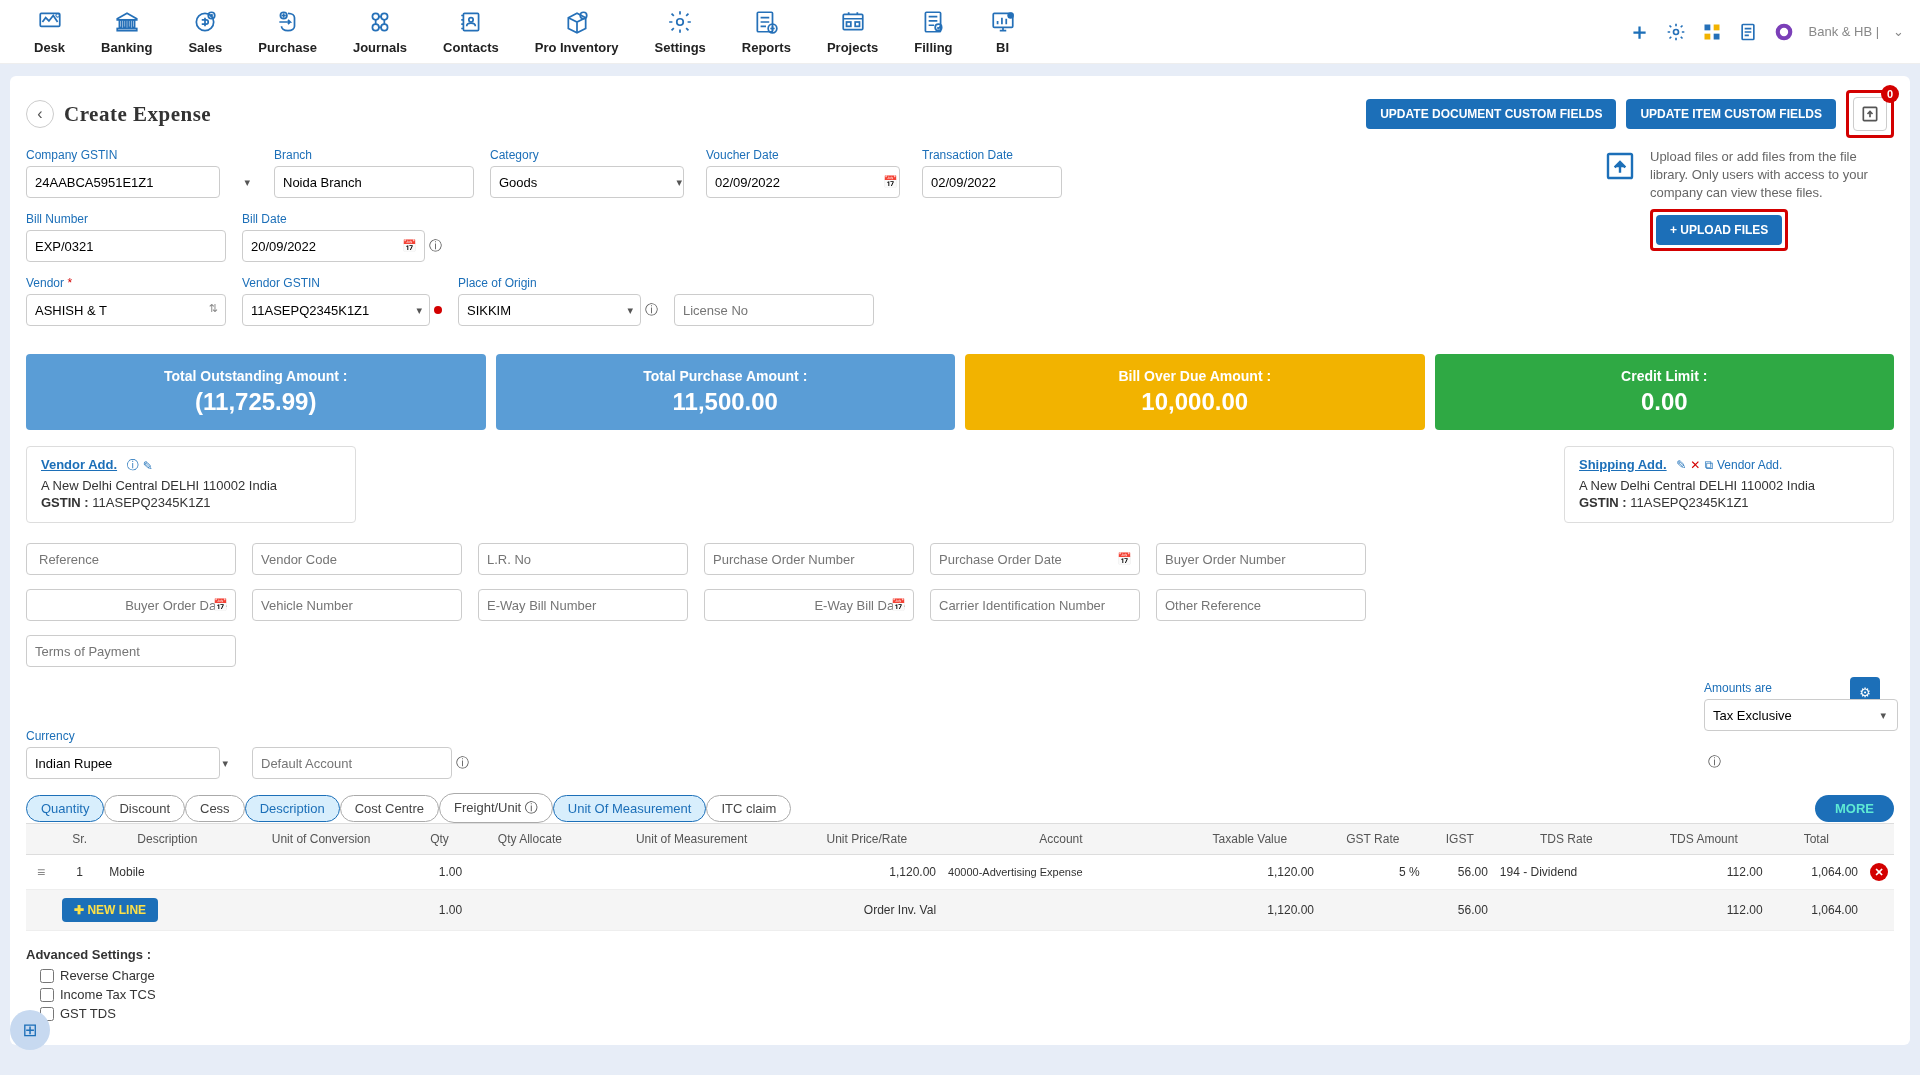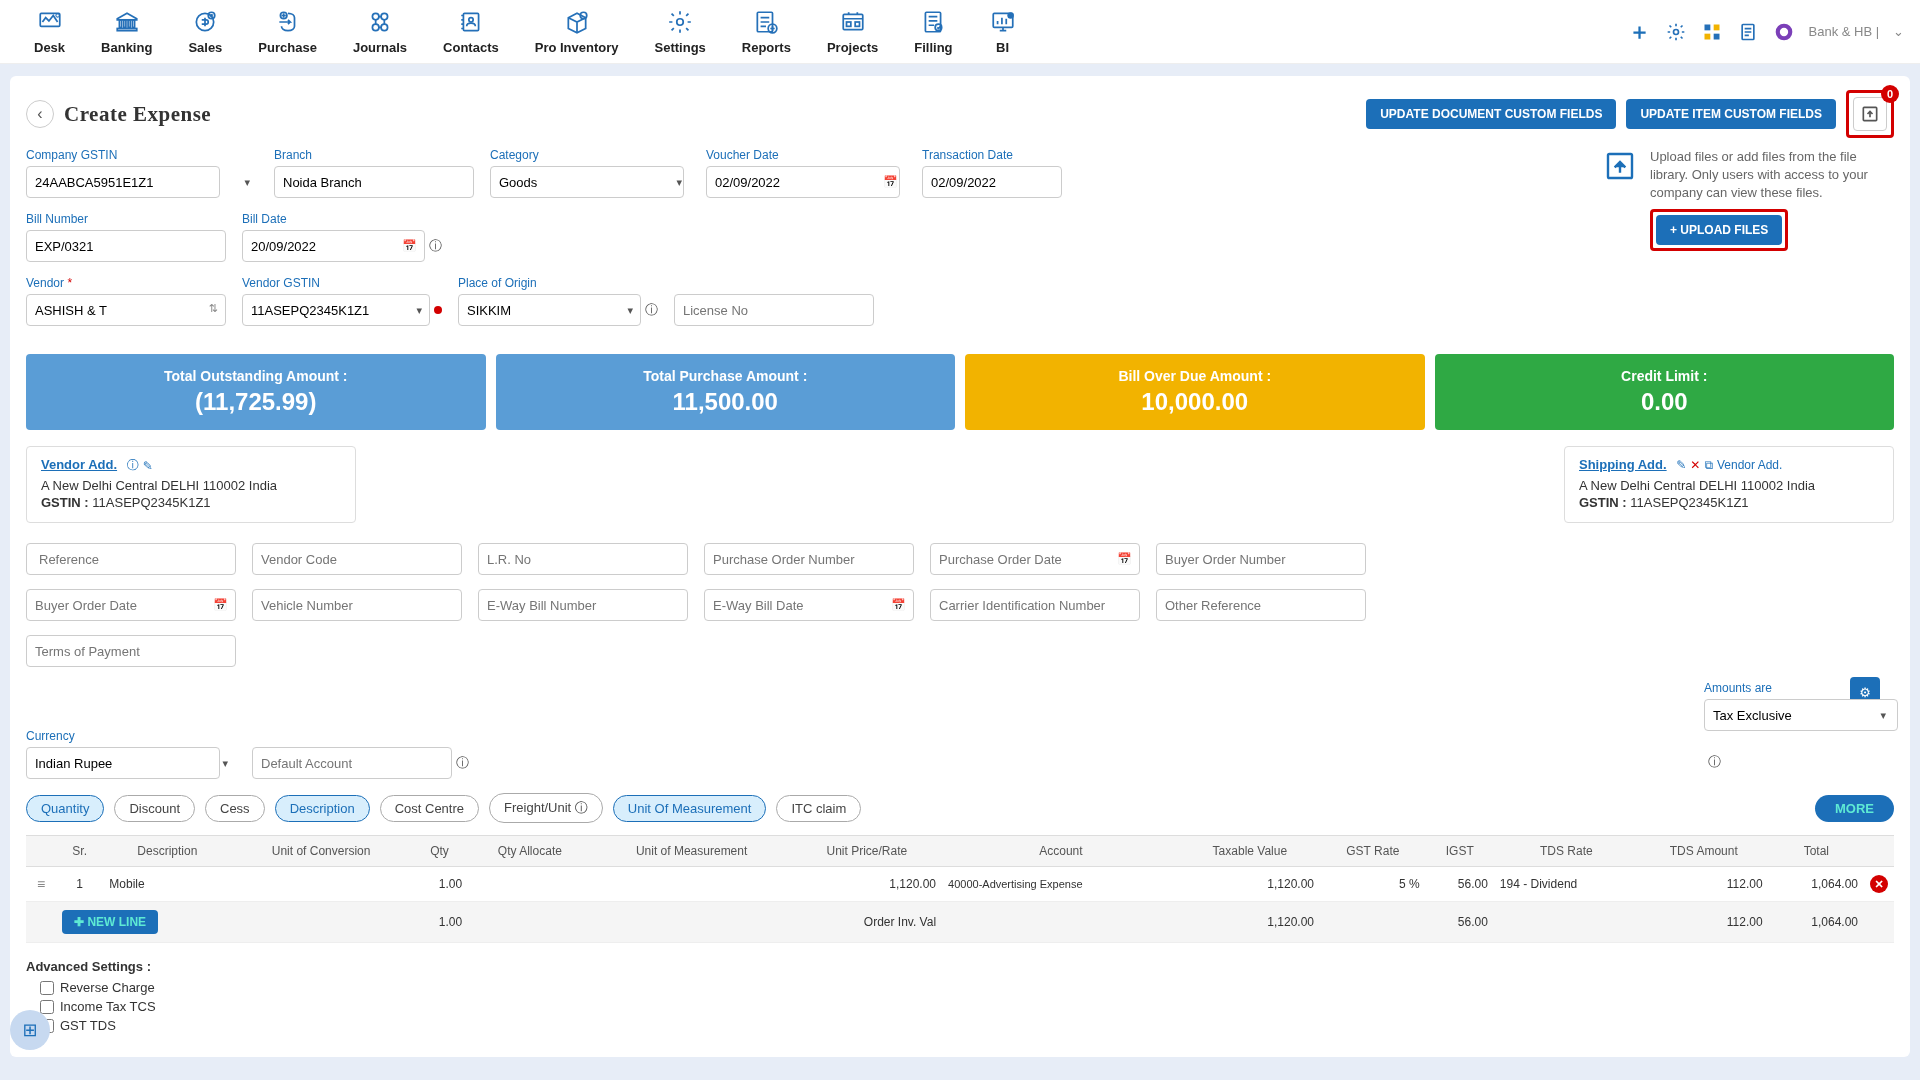--- a/index.html
+++ b/index.html
@@ -46,33 +46,33 @@
 .bg-green { background: #2fa944; }
 .addr-row { display: flex; gap: 16px; margin-bottom: 20px; justify-content: space-between; }
 .addr-card { border: 1px solid #ddd; border-radius: 4px; padding: 10px 14px; font-size: 13px; }
 .addr-card .title { color: #1c6fb8; text-decoration: underline; font-weight: bold; margin-bottom: 6px; display: inline-block; }
 .addr-card .line { color: #333; margin-bottom: 2px; }
 .addr-icons { display: inline-flex; gap: 4px; margin-left: 6px; align-items:center; }
 .addr-icons span { cursor: pointer; font-size: 12px; }
 .text-red { color: #d30000; }
 .text-blue { color: #1c6fb8; }
 .settings-gear-box { position: absolute; right: 14px; background: #1c6fb8; color: #fff; width: 30px; height: 30px; border-radius: 4px; display: flex; align-items: center; justify-content: center; cursor: pointer; }
-.pill-row { display: flex; align-items: center; gap: 10px; margin-bottom: 12px; flex-wrap: wrap; }
+.pill-row { display: flex; align-items: center; flex-wrap: wrap; }
 .pill { border: 1px solid #aaa; border-radius: 16px; padding: 5px 14px; font-size: 13px; cursor: pointer; color: #444; }
 .pill.active { background: #d8eefc; border-color: #1c6fb8; color: #1c6fb8; }
 .btn-more { margin-left: auto; background: #1c6fb8; color: #5eead4; border: none; border-radius: 16px; padding: 6px 20px; font-size: 13px; font-weight: bold; cursor: pointer; }
 .items-table { width: 100%; border-collapse: collapse; font-size: 12px; }
 .items-table th { background: #f5f5f5; padding: 8px 6px; color: #555; font-weight: normal; border-top: 1px solid #ddd; border-bottom: 1px solid #ddd; text-align: center; }
 .items-table td { padding: 8px 6px; border-bottom: 1px solid #eee; }
 .items-table .txt-right { text-align: right; }
 .items-table .txt-center { text-align: center; }
 .del-btn { width: 18px; height: 18px; background: #d30000; border-radius: 50%; color: #fff; display: inline-flex; align-items: center; justify-content: center; font-size: 11px; cursor: pointer; font-weight: bold; }
 .drag-handle { color: #888; cursor: grab; font-size: 14px; }
 .summary-row td { background: #f5f5f5; font-weight: normal; }
-.btn-newline { background: #1c6fb8; color: #5eead4; border: none; border-radius: 4px; padding: 5px 12px; font-size: 12px; font-weight: bold; cursor: pointer; }
+.btn-newline { background: #1c6fb8; color: #fde047; border: none; border-radius: 4px; padding: 5px 12px; font-size: 12px; font-weight: bold; cursor: pointer; }
 .advanced { margin-top: 16px; font-size: 13px; }
 .advanced .title { font-weight: bold; margin-bottom: 6px; }
 .advanced .item { display: flex; align-items: center; gap: 6px; margin-bottom: 4px; padding-left: 14px; }
 .advanced input[type=checkbox] { width: 14px; height: 14px; }
 .float-widget { position: fixed; left: 10px; bottom: 30px; width: 40px; height: 40px; background:#c7d9f0; border-radius: 50%; display: flex; align-items: center; justify-content: center; color:#1c6fb8; font-size:18px;}
 </style>
 </head>
 <body>
 
 <div class="topnav">
@@ -382,24 +382,24 @@
 
 <div class="form-row">
   <input class="form-control" style="width: 210px; padding-left: 12px;" placeholder="Reference">
   <input class="form-control" style="width: 210px;" placeholder="Vendor Code">
   <input class="form-control" style="width: 210px;" placeholder="L.R. No">
   <input class="form-control" style="width: 210px;" placeholder="Purchase Order Number">
   <div class="date-wrap" style="width:210px;"><input class="form-control" style="width: 100%;" placeholder="Purchase Order Date"></div>
   <input class="form-control" style="width: 210px;" placeholder="Buyer Order Number">
 </div>
 <div class="form-row">
-  <div class="date-wrap" style="width:210px;"><input class="form-control" style="width: 100%;" placeholder="Buyer Order Date"></div>
+  <div class="date-wrap" style="width:210px;"><input class="form-control" style="width: 100%; text-align: right;" placeholder="Buyer Order Date"></div>
   <input class="form-control" style="width: 210px;" placeholder="Vehicle Number">
   <input class="form-control" style="width: 210px;" placeholder="E-Way Bill Number">
-  <div class="date-wrap" style="width:210px;"><input class="form-control" style="width: 100%;" placeholder="E-Way Bill Date"></div>
+  <div class="date-wrap" style="width:210px;"><input class="form-control" style="width: 100%; text-align: right;" placeholder="E-Way Bill Date"></div>
   <input class="form-control" style="width: 210px;" placeholder="Carrier Identification Number">
   <input class="form-control" style="width: 210px;" placeholder="Other Reference">
 </div>
 <div class="form-row">
   <input class="form-control" style="width: 210px;" placeholder="Terms of Payment">
 </div>
 
 <div style="position:relative;margin-top:6px;">
   <div class="settings-gear-box" style="top:-4px;">⚙</div>
 </div>

